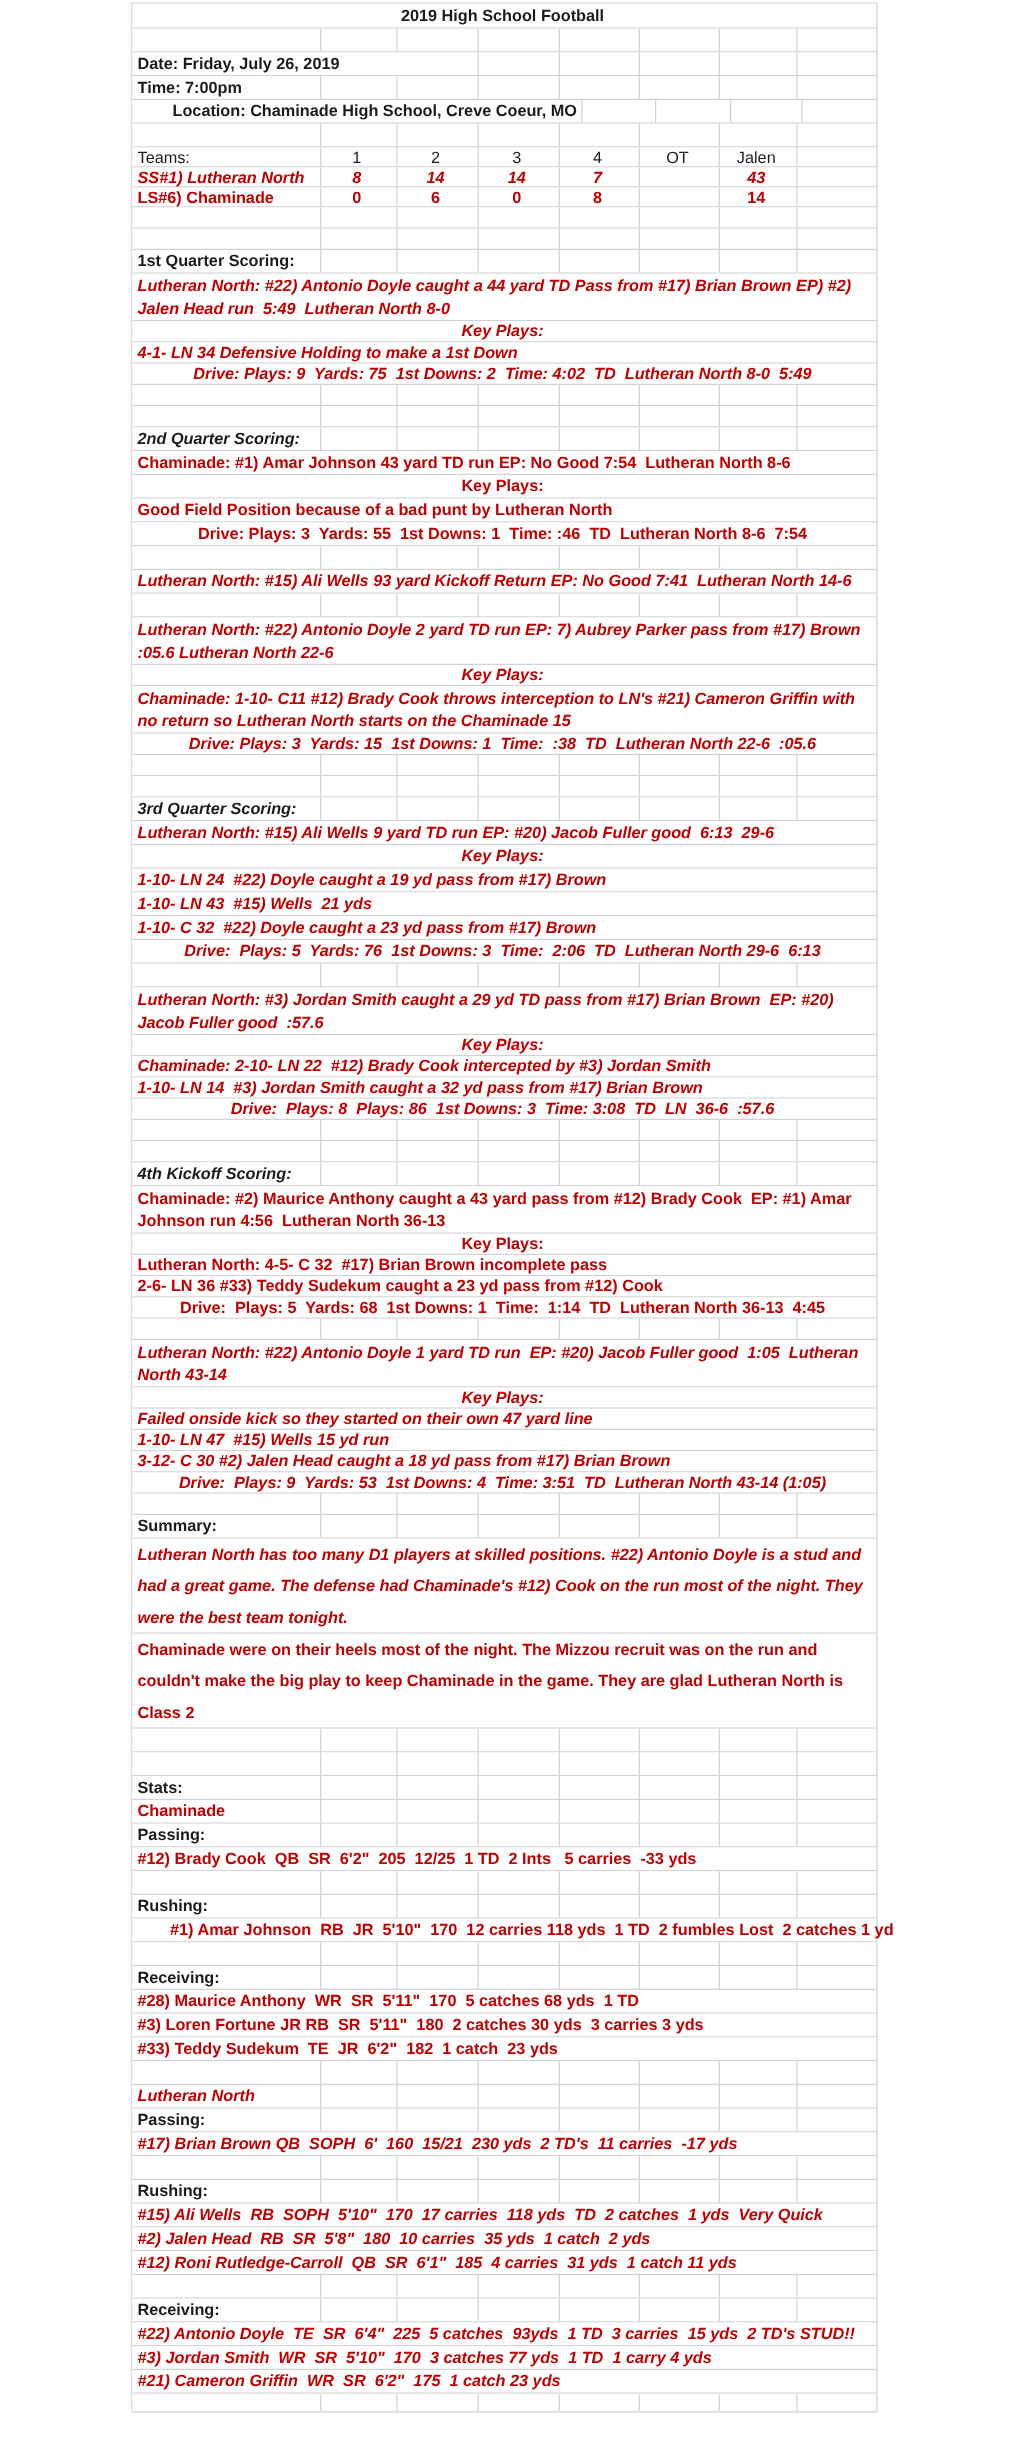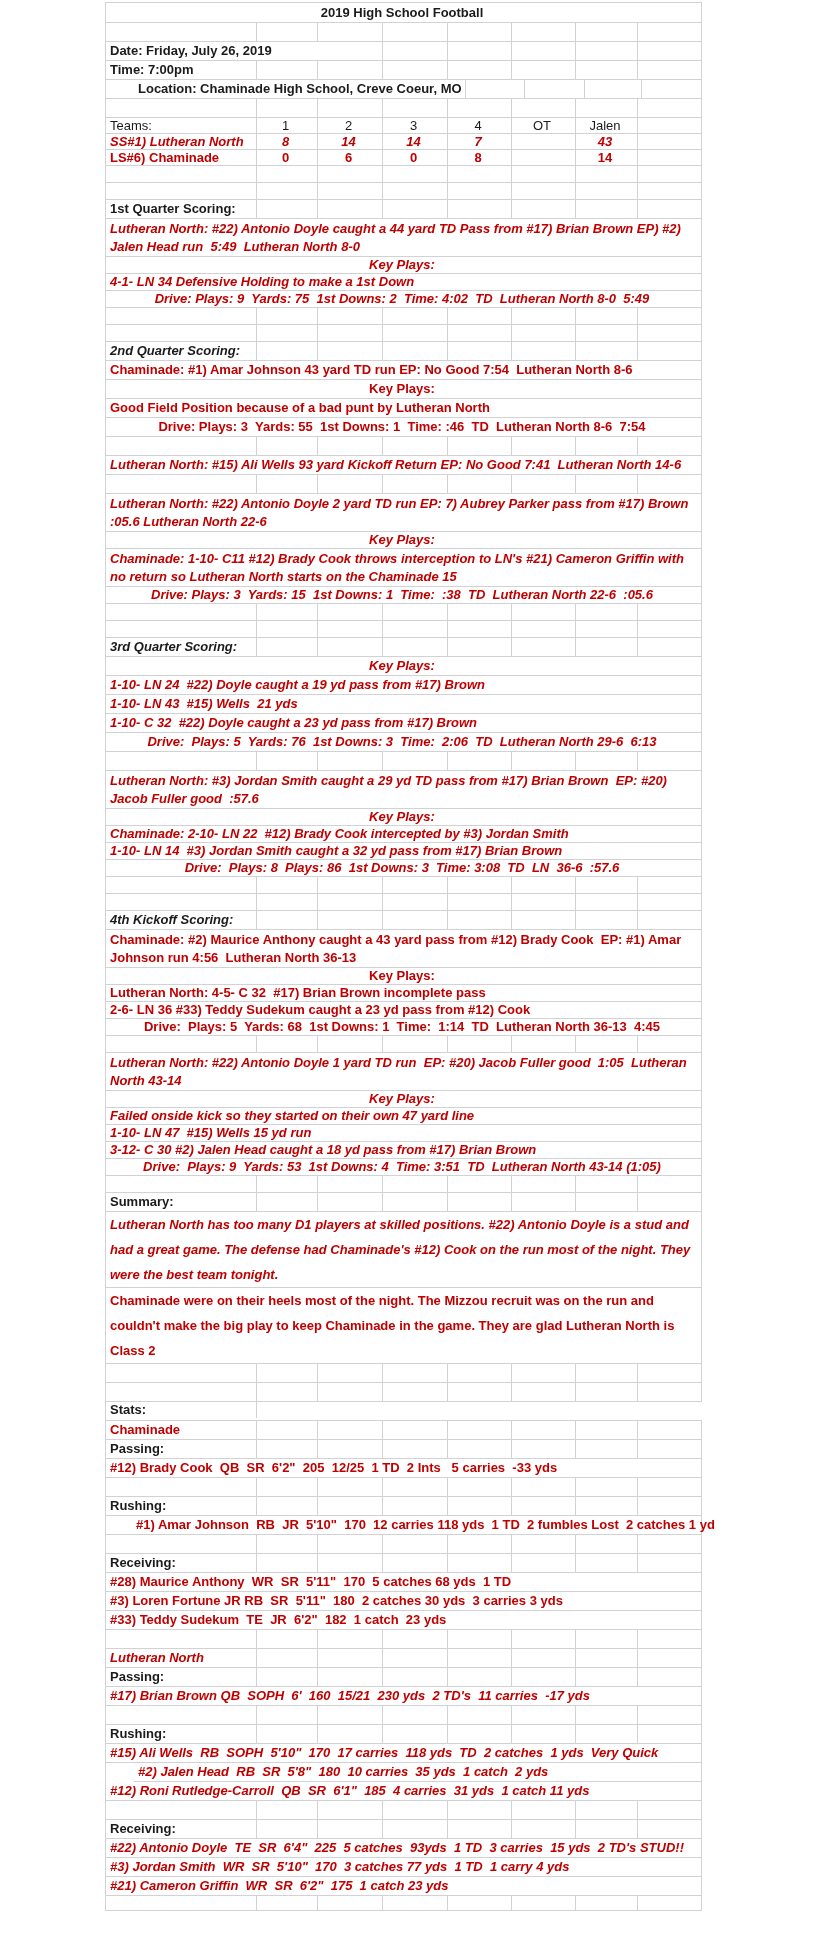--- a/index.html
+++ b/index.html
@@ -252,20 +252,23 @@
       <div class="cell  blk bld ita" style="width: 151px;">3rd Quarter Scoring:</div>
       <div class="cell " style="width: 61px;"></div>
       <div class="cell " style="width: 65px;"></div>
       <div class="cell " style="width: 65px;"></div>
       <div class="cell " style="width: 64px;"></div>
       <div class="cell " style="width: 64px;"></div>
       <div class="cell " style="width: 62px;"></div>
       <div class="cell " style="width: 64px;"></div>
     </div>
     <div class="row" style="height: 19px;">
+      <div class="cell  red bld ita" style="width: 596px;">Lutheran North: #15) Ali Wells 9 yard TD run EP: #20) Jacob Fuller good  6:13  29-6</div>
+    </div>
+    <div class="row" style="height: 19px;">
       <div class="cell al-c red bld ita" style="width: 596px;">Key Plays:</div>
     </div>
     <div class="row" style="height: 19px;">
       <div class="cell  red bld ita" style="width: 596px;">1-10- LN 24  #22) Doyle caught a 19 yd pass from #17) Brown</div>
     </div>
     <div class="row" style="height: 19px;">
       <div class="cell  red bld ita" style="width: 596px;">1-10- LN 43  #15) Wells  21 yds</div>
     </div>
     <div class="row" style="height: 19px;">
       <div class="cell  red bld ita" style="width: 596px;">1-10- C 32  #22) Doyle caught a 23 yd pass from #17) Brown</div>
@@ -410,21 +413,21 @@
     <div class="row" style="height: 19px;">
       <div class="cell " style="width: 151px;"></div>
       <div class="cell " style="width: 61px;"></div>
       <div class="cell " style="width: 65px;"></div>
       <div class="cell " style="width: 65px;"></div>
       <div class="cell " style="width: 64px;"></div>
       <div class="cell " style="width: 64px;"></div>
       <div class="cell " style="width: 62px;"></div>
       <div class="cell " style="width: 64px;"></div>
     </div>
-    <div class="row" style="height: 19px; flex-direction: column;">
+    <div class="row" style="height: 19px;">
       <div class="cell  blk bld" style="width: 151px;">Stats:</div>
       <div class="cell " style="width: 61px;"></div>
       <div class="cell " style="width: 65px;"></div>
       <div class="cell " style="width: 65px;"></div>
       <div class="cell " style="width: 64px;"></div>
       <div class="cell " style="width: 64px;"></div>
       <div class="cell " style="width: 62px;"></div>
       <div class="cell " style="width: 64px;"></div>
     </div>
     <div class="row" style="height: 19px;">
@@ -551,21 +554,21 @@
       <div class="cell " style="width: 65px;"></div>
       <div class="cell " style="width: 65px;"></div>
       <div class="cell " style="width: 64px;"></div>
       <div class="cell " style="width: 64px;"></div>
       <div class="cell " style="width: 62px;"></div>
       <div class="cell " style="width: 64px;"></div>
     </div>
     <div class="row" style="height: 19px;">
       <div class="cell  red bld ita" style="width: 596px;">#15) Ali Wells  RB  SOPH  5'10"  170  17 carries  118 yds  TD  2 catches  1 yds  Very Quick</div>
     </div>
-    <div class="row" style="height: 19px; margin-left: 28px;">
+    <div class="row" style="height: 19px;">
       <div class="cell  red bld ita" style="width: 596px;">#2) Jalen Head  RB  SR  5'8"  180  10 carries  35 yds  1 catch  2 yds</div>
     </div>
     <div class="row" style="height: 19px;">
       <div class="cell  red bld ita" style="width: 596px;">#12) Roni Rutledge-Carroll  QB  SR  6'1"  185  4 carries  31 yds  1 catch 11 yds</div>
     </div>
     <div class="row" style="height: 19px;">
       <div class="cell " style="width: 151px;"></div>
       <div class="cell " style="width: 61px;"></div>
       <div class="cell " style="width: 65px;"></div>
       <div class="cell " style="width: 65px;"></div>

